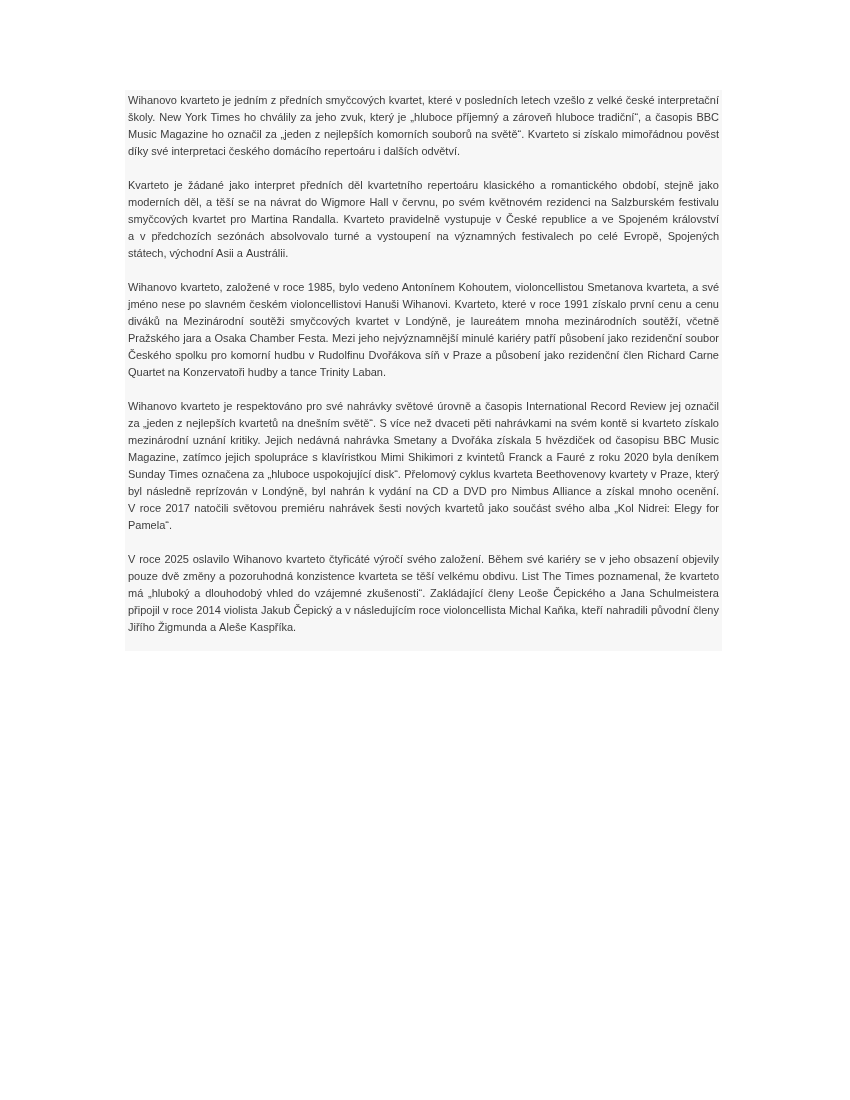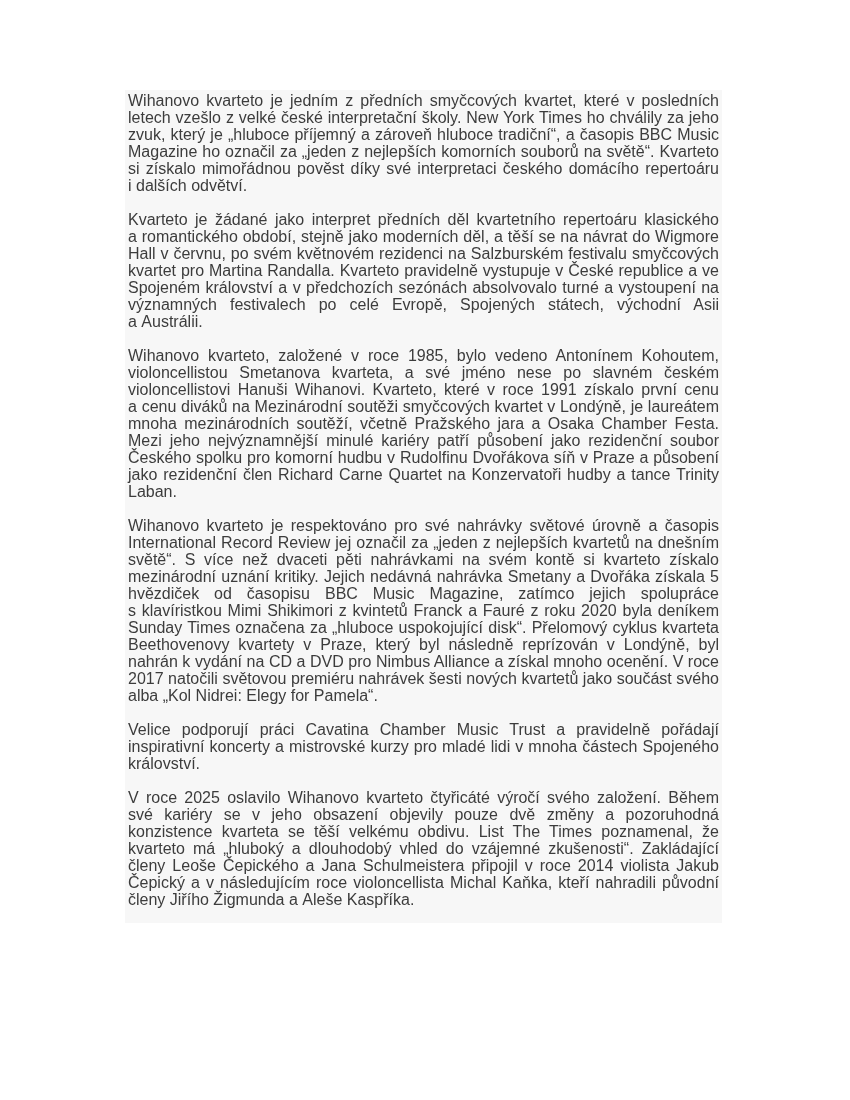--- a/index.html
+++ b/index.html
@@ -16,36 +16,35 @@
   }
   .text-block {
     position: absolute;
     left: 125px;
     top: 90px;
     width: 597px;
     box-sizing: border-box;
     padding: 2px 3px 3px 3px;
     background: var(--block-bg, #f7f7f7);
     color: var(--text, #3c3c3c);
-    font-size: 16px;
+    font-size: 11px;
     line-height: 17px;
     text-align: justify;
   }
   .text-block p {
     margin: 0 0 17px 0;
   }
   .text-block p:last-child {
     margin-bottom: 12px;
   }
 </style>
 </head>
 <body>
 
 <div class="page">
   <div class="text-block">
     <p>Wihanovo kvarteto je jedním z&nbsp;předních smyčcových kvartet, které v&nbsp;posledních letech vzešlo z&nbsp;velké české interpretační školy. New York Times ho chválily za jeho zvuk, který je „hluboce příjemný a&nbsp;zároveň hluboce tradiční“, a&nbsp;časopis BBC Music Magazine ho označil za „jeden z&nbsp;nejlepších komorních souborů na světě“. Kvarteto si získalo mimořádnou pověst díky své interpretaci českého domácího repertoáru i&nbsp;dalších odvětví.</p>
     <p>Kvarteto je žádané jako interpret předních děl kvartetního repertoáru klasického a&nbsp;romantického období, stejně jako moderních děl, a&nbsp;těší se na návrat do Wigmore Hall v&nbsp;červnu, po svém květnovém rezidenci na Salzburském festivalu smyčcových kvartet pro Martina Randalla. Kvarteto pravidelně vystupuje v&nbsp;České republice a&nbsp;ve Spojeném království a&nbsp;v&nbsp;předchozích sezónách absolvovalo turné a&nbsp;vystoupení na významných festivalech po celé Evropě, Spojených státech, východní Asii a&nbsp;Austrálii.</p>
     <p>Wihanovo kvarteto, založené v&nbsp;roce 1985, bylo vedeno Antonínem Kohoutem, violoncellistou Smetanova kvarteta, a&nbsp;své jméno nese po slavném českém violoncellistovi Hanuši Wihanovi. Kvarteto, které v&nbsp;roce 1991 získalo první cenu a&nbsp;cenu diváků na Mezinárodní soutěži smyčcových kvartet v&nbsp;Londýně, je laureátem mnoha mezinárodních soutěží, včetně Pražského jara a&nbsp;Osaka Chamber Festa. Mezi jeho nejvýznamnější minulé kariéry patří působení jako rezidenční soubor Českého spolku pro komorní hudbu v&nbsp;Rudolfinu Dvořákova síň v&nbsp;Praze a&nbsp;působení jako rezidenční člen Richard Carne Quartet na Konzervatoři hudby a&nbsp;tance Trinity Laban.</p>
     <p>Wihanovo kvarteto je respektováno pro své nahrávky světové úrovně a&nbsp;časopis International Record Review jej označil za „jeden z&nbsp;nejlepších kvartetů na dnešním světě“. S&nbsp;více než dvaceti pěti nahrávkami na svém kontě si kvarteto získalo mezinárodní uznání kritiky. Jejich nedávná nahrávka Smetany a&nbsp;Dvořáka získala 5 hvězdiček od časopisu BBC Music Magazine, zatímco jejich spolupráce s&nbsp;klavíristkou Mimi Shikimori z&nbsp;kvintetů Franck a&nbsp;Fauré z&nbsp;roku 2020 byla deníkem Sunday Times označena za „hluboce uspokojující disk“. Přelomový cyklus kvarteta Beethovenovy kvartety v&nbsp;Praze, který byl následně reprízován v&nbsp;Londýně, byl nahrán k&nbsp;vydání na CD a&nbsp;DVD pro Nimbus Alliance a&nbsp;získal mnoho ocenění. V&nbsp;roce 2017 natočili světovou premiéru nahrávek šesti nových kvartetů jako součást svého alba „Kol Nidrei: Elegy for Pamela“.</p>
-    <p>Velice podporují práci Cavatina Chamber Music Trust a&nbsp;pravidelně pořádají inspirativní koncerty a&nbsp;mistrovské kurzy pro mladé lidi v&nbsp;mnoha částech Spojeného království.</p>
     <p>V&nbsp;roce 2025 oslavilo Wihanovo kvarteto čtyřicáté výročí svého založení. Během své kariéry se v&nbsp;jeho obsazení objevily pouze dvě změny a&nbsp;pozoruhodná konzistence kvarteta se těší velkému obdivu. List The Times poznamenal, že kvarteto má „hluboký a&nbsp;dlouhodobý vhled do vzájemné zkušenosti“. Zakládající členy Leoše Čepického a&nbsp;Jana Schulmeistera připojil v&nbsp;roce 2014 violista Jakub Čepický a&nbsp;v&nbsp;následujícím roce violoncellista Michal Kaňka, kteří nahradili původní členy Jiřího Žigmunda a&nbsp;Aleše Kaspříka.</p>
   </div>
 </div>
 
 </body></html>

